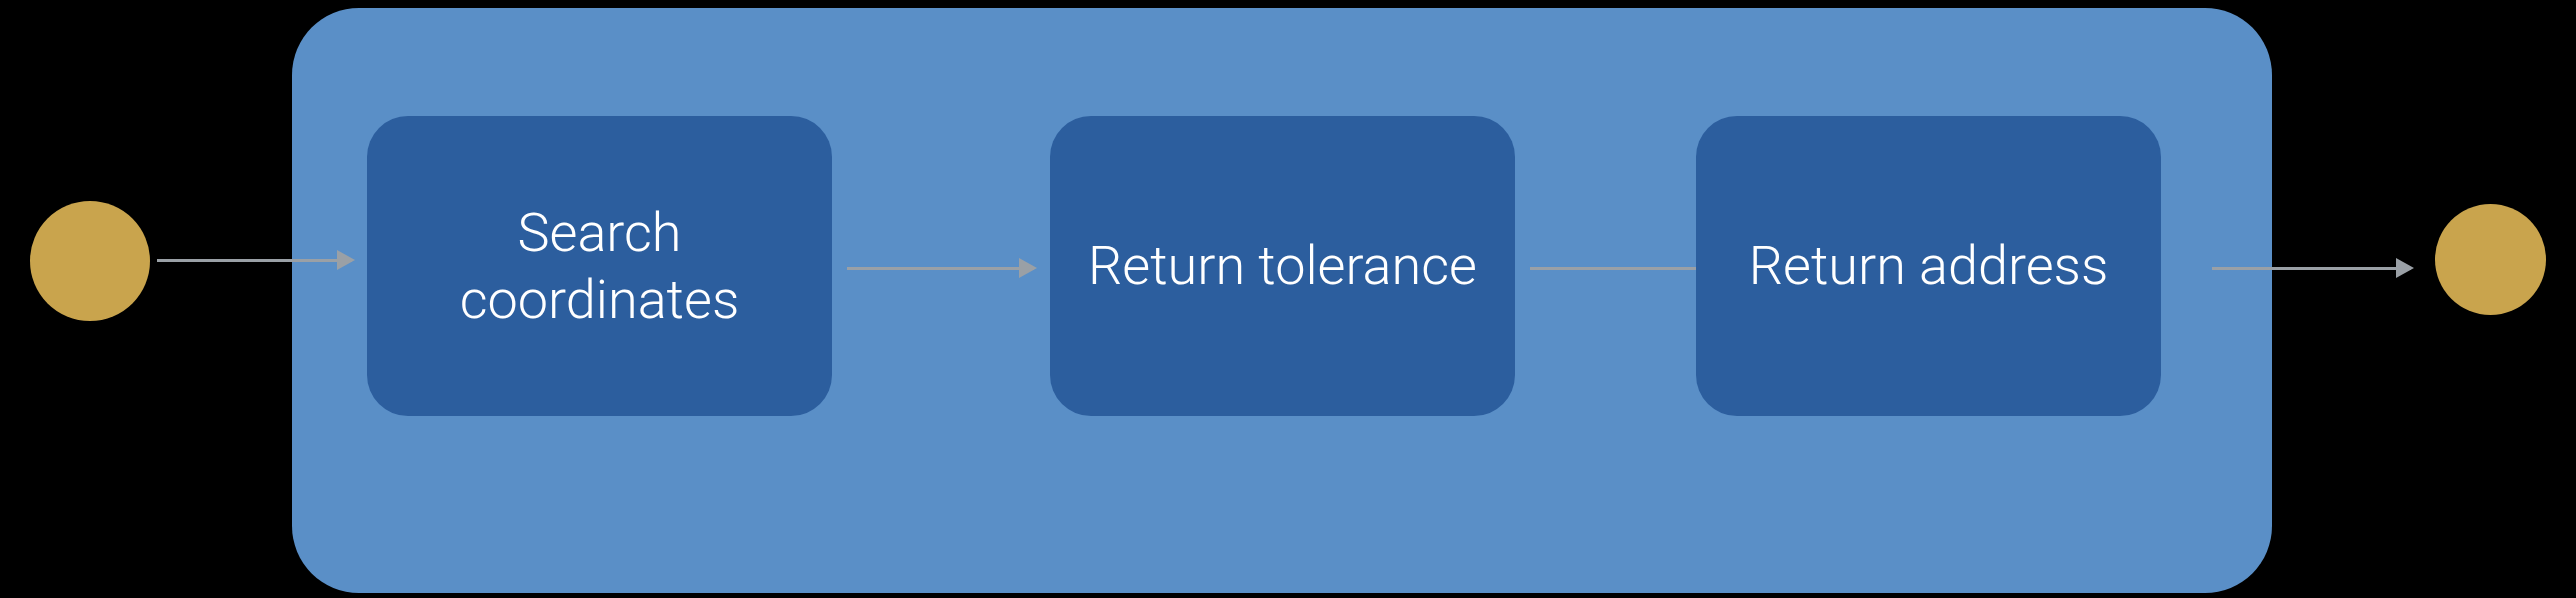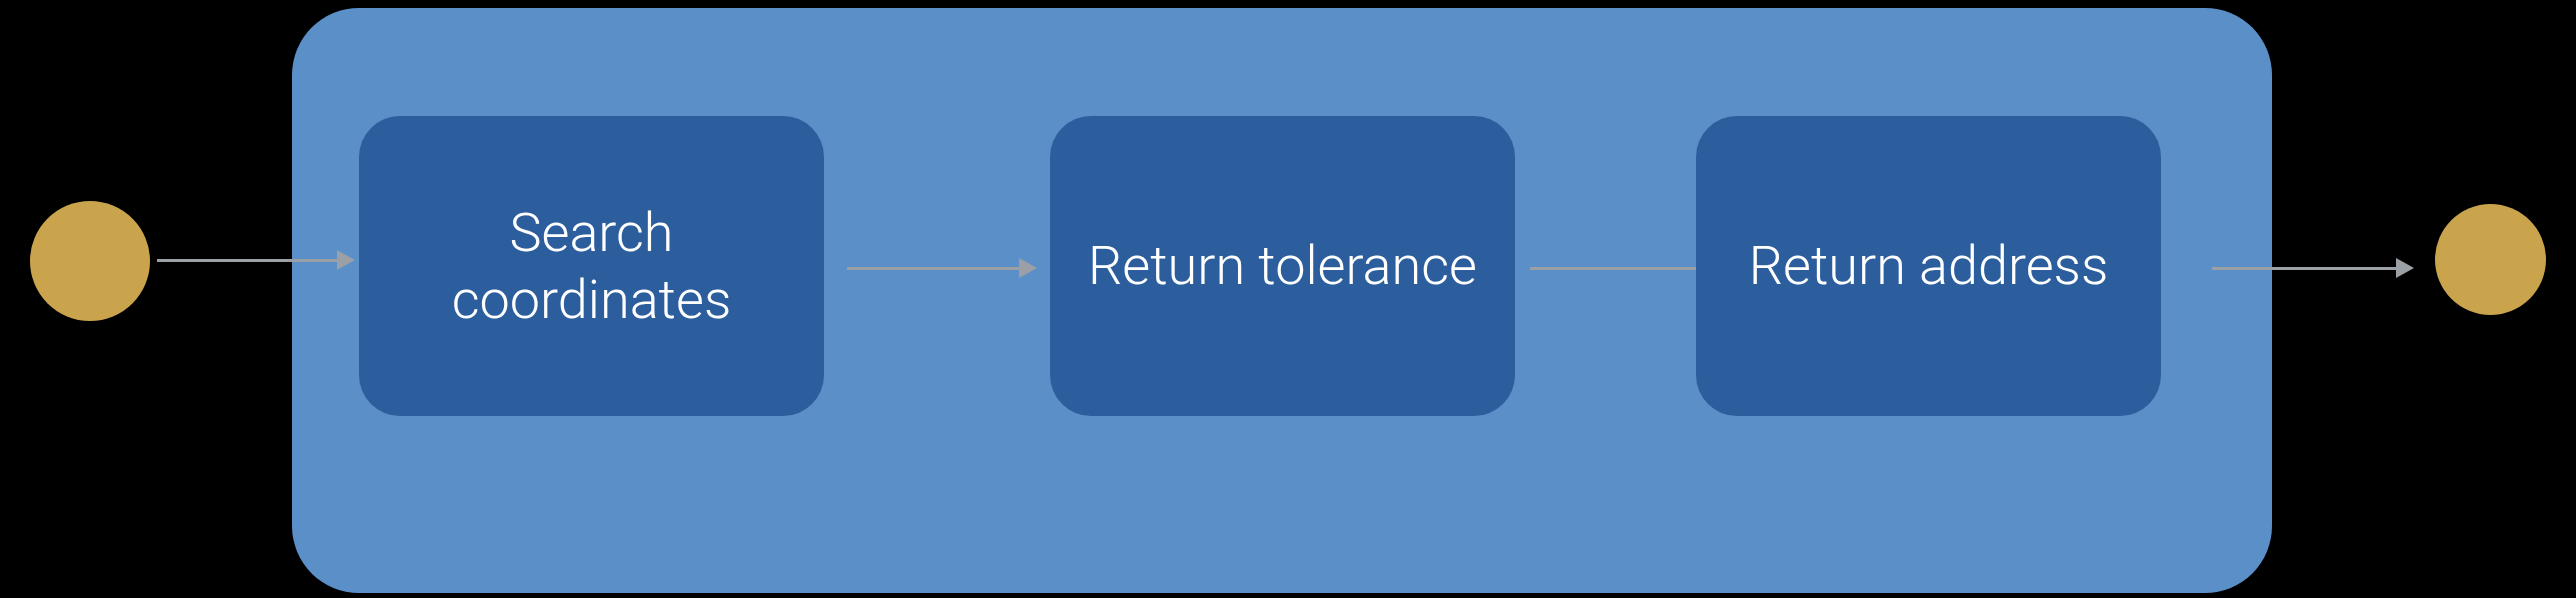--- a/index.html
+++ b/index.html
@@ -37,21 +37,21 @@
       display: flex;
       align-items: center;
       justify-content: center;
       text-align: center;
       color: #fff;
       font-size: 54px;
       font-weight: 300;
       line-height: 1.25;
       padding: 30px;
     }
-    .step-1 { left: 359px; top: 116px; }
+    .step-1 { left: 367px; top: 116px; }
     .step-2 { left: 1050px; top: 116px; }
     .step-3 { left: 1696px; top: 116px; }
     .arrow {
       position: absolute;
       height: 3px;
       background: #9aa0a6;
     }
     .arrow::after {
       content: "";
       position: absolute;

